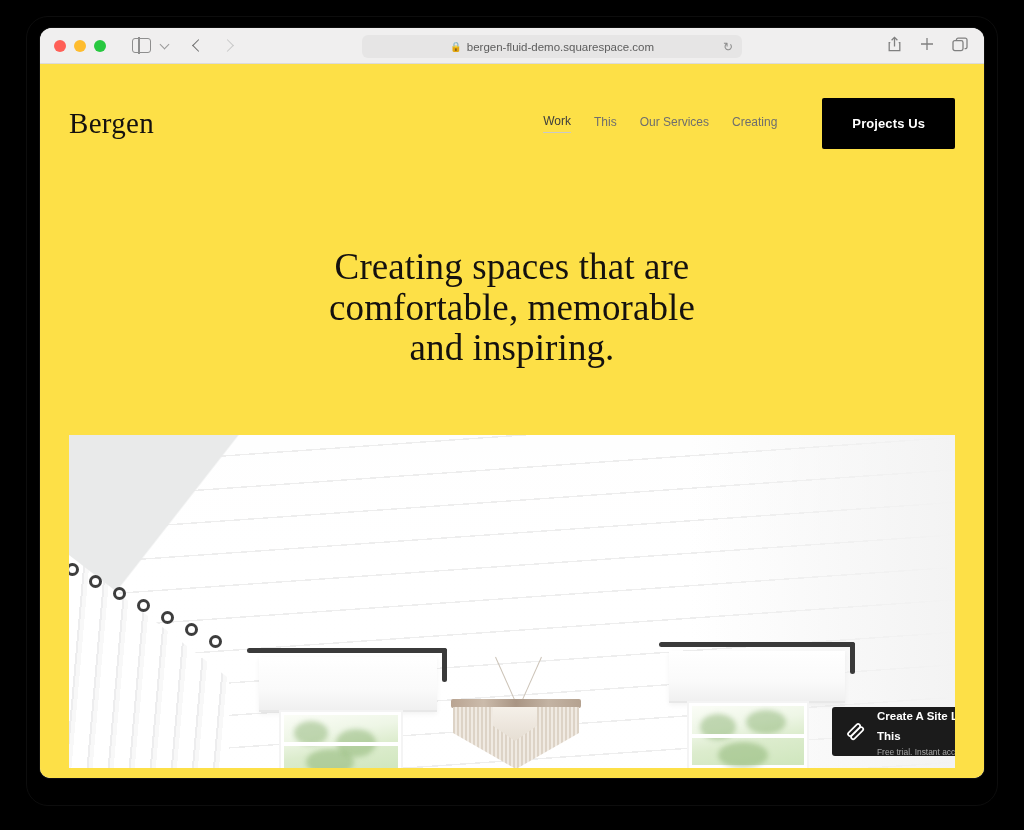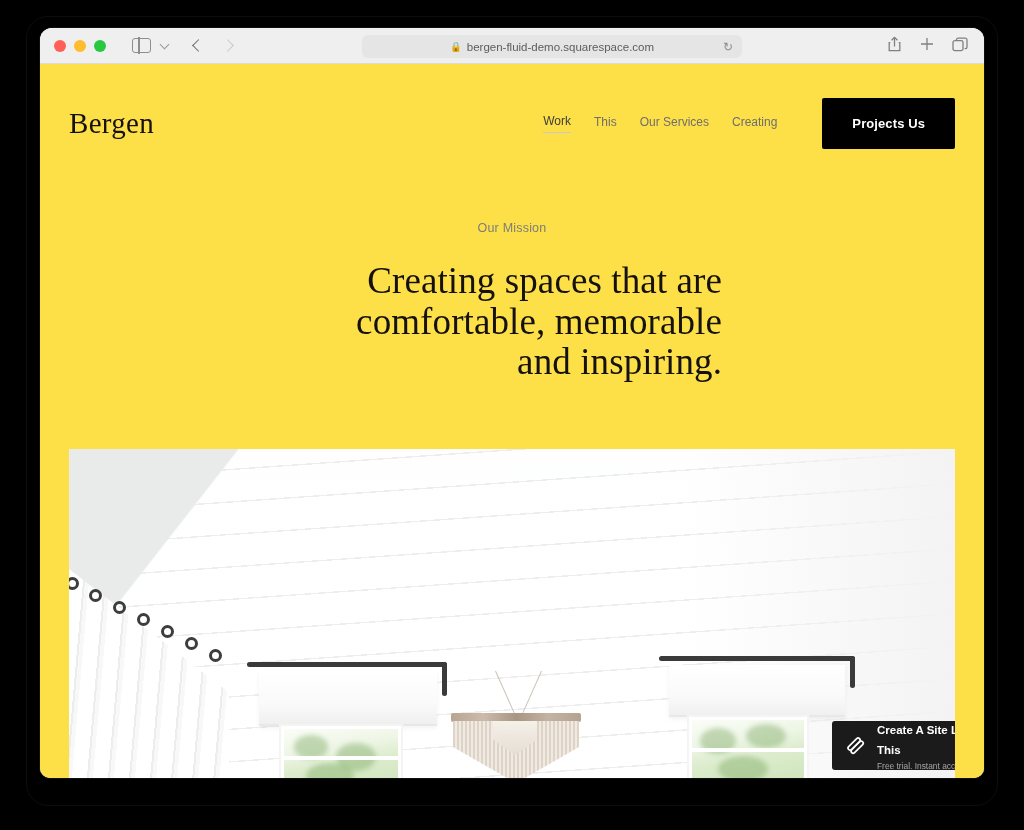--- a/index.html
+++ b/index.html
@@ -143,21 +143,20 @@
     font-size: 12.5px; color: #7c7c7c; letter-spacing: 0.2px;
   }
   #mission-headline {
     font-family: "Liberation Serif", serif;
     font-size: 37px; line-height: 1.1;
     color: #14110f;
     margin: 26px auto 0 auto;
     max-width: 420px;
     font-weight: normal;
     letter-spacing: 0.1px;
-    text-align: right;
   }
 
   
   #hero-image {
     position: relative;
     margin: 66px 29px 0 29px;
     height: 333px;
     overflow: hidden;
     background: linear-gradient(180deg, #f3f4f4 0%, #ffffff 40%, #fdfdfd 100%);
   }
@@ -320,21 +319,20 @@
             <span class="nav-link active">Work</span>
             <span class="nav-link">This</span>
             <span class="nav-link">Our Services</span>
             <span class="nav-link">Creating</span>
           </nav>
           <button id="contact-button">Projects Us</button>
         </div>
       </div>
 
       <div id="mission-section">
-        <div id="mission-eyebrow">Our Mission</div>
         <h1 id="mission-headline">Creating spaces that are comfortable, memorable and inspiring.</h1>
       </div>
 
       <div id="hero-image">
         <div class="shiplap"></div>
         <div class="ceiling-wedge"></div>
         <div class="wall-shade"></div>
 
         <div class="curtain-left"></div>
         <div class="ring" style="left:-3px;  top:128px;"></div>

